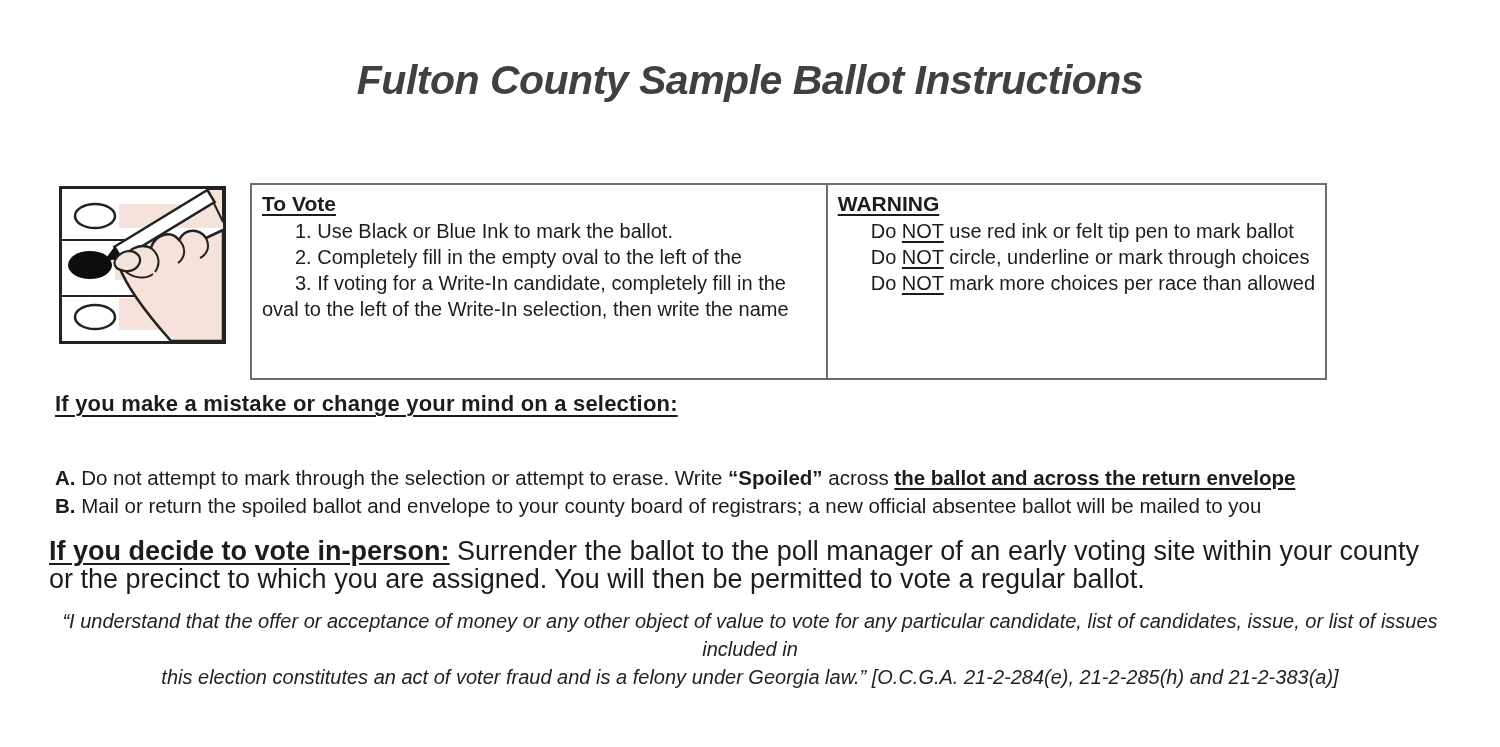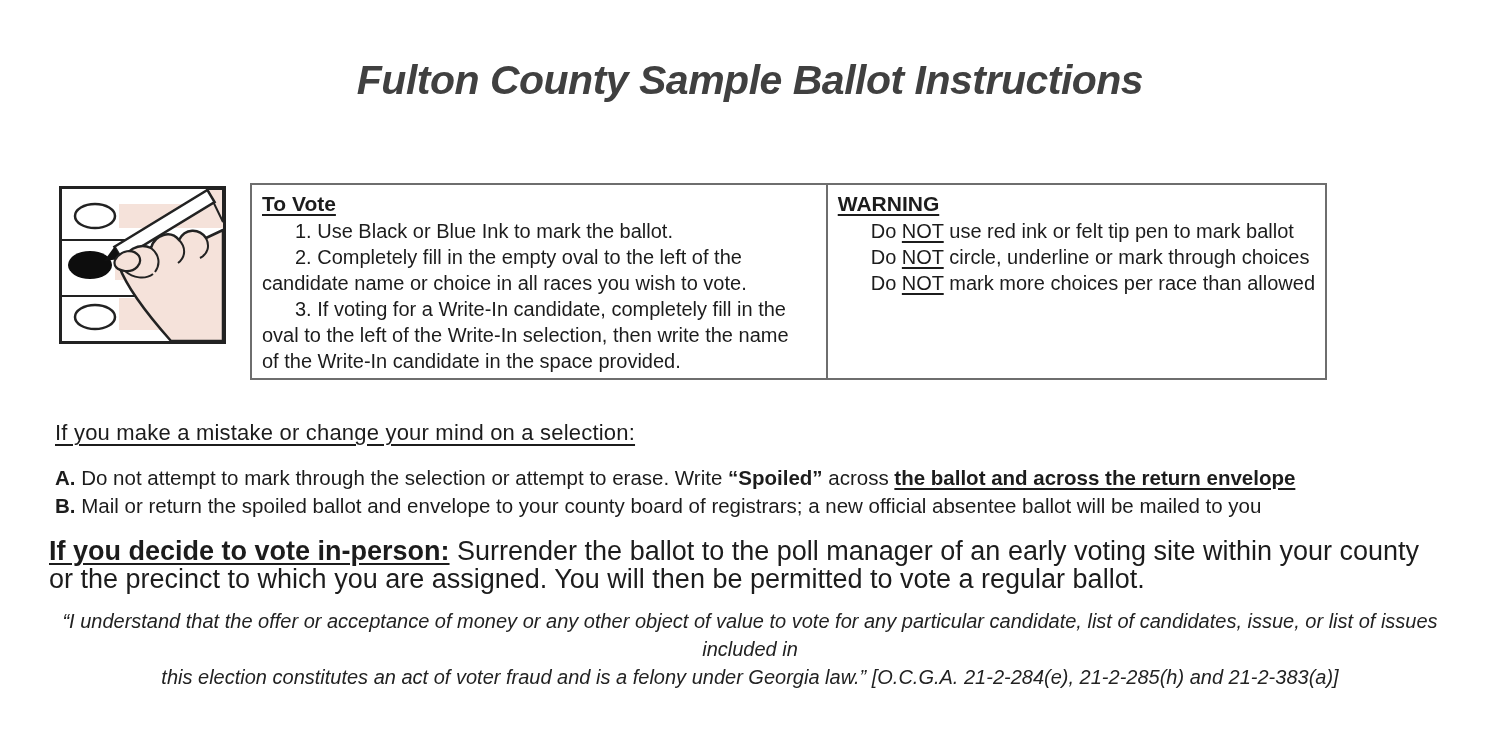--- a/index.html
+++ b/index.html
@@ -23,21 +23,21 @@
     border:2px solid #6e6e6e;box-sizing:border-box;display:flex;background:#fff;
   }
   .cell{padding:5px 10px 0 10px;box-sizing:border-box;font-size:20px;line-height:26px;}
   .cell.left{width:654px;border-right:2px solid #6e6e6e;}
   .cell.right{flex:1;}
   .box-head{font-weight:bold;text-decoration:underline;text-underline-offset:3px;font-size:21px;line-height:28px;}
   .tline{white-space:nowrap;}
   .tline.ind{padding-left:33px;}
 
   .mistake-head{
-    position:absolute;left:55px;top:420px;font-size:22px;font-weight:normal;
+    position:absolute;left:55px;top:391px;font-size:22px;font-weight:bold;
     text-decoration:underline;text-underline-offset:4px;letter-spacing:0.2px;
   }
   .ab{position:absolute;left:55px;top:464px;font-size:20.5px;line-height:27.5px;}
   .ab .rich{white-space:nowrap;}
   .inperson{position:absolute;left:49px;top:538px;width:1372px;font-size:27px;line-height:27.5px;}
   .quote{
     position:absolute;left:30px;top:607px;width:1440px;text-align:center;
     font-style:italic;font-size:20px;line-height:28px;color:#222;
   }
 </style>
@@ -69,24 +69,22 @@
     <rect x="1.5" y="1.5" width="164" height="155" fill="none" stroke="#222222" stroke-width="3"></rect>
   </svg>
 </div>
 
 <div class="ibox">
   <div class="cell left">
     <div class="box-head">To Vote</div>
     <div>
         <div class="tline ind"><span>1. Use Black or Blue Ink to mark the ballot.</span></div>
         <div class="tline ind"><span>2. Completely fill in the empty oval to the left of the</span></div>
-        <div class="tline"><span>candidate name or choice in all races you wish to vote.</span></div>
         <div class="tline ind"><span>3. If voting for a Write-In candidate, completely fill in the</span></div>
         <div class="tline"><span>oval to the left of the Write-In selection, then write the name</span></div>
-        <div class="tline"><span>of the Write-In candidate in the space provided.</span></div>
       </div>
   </div>
   <div class="cell right">
     <div class="box-head">WARNING</div>
     <div>
         <div class="tline ind"><span>Do </span><span class="u">NOT</span><span> use red ink or felt tip pen to mark ballot</span></div>
         <div class="tline ind"><span>Do </span><span class="u">NOT</span><span> circle, underline or mark through choices</span></div>
         <div class="tline ind"><span>Do </span><span class="u">NOT</span><span> mark more choices per race than allowed</span></div>
       </div>
   </div>

